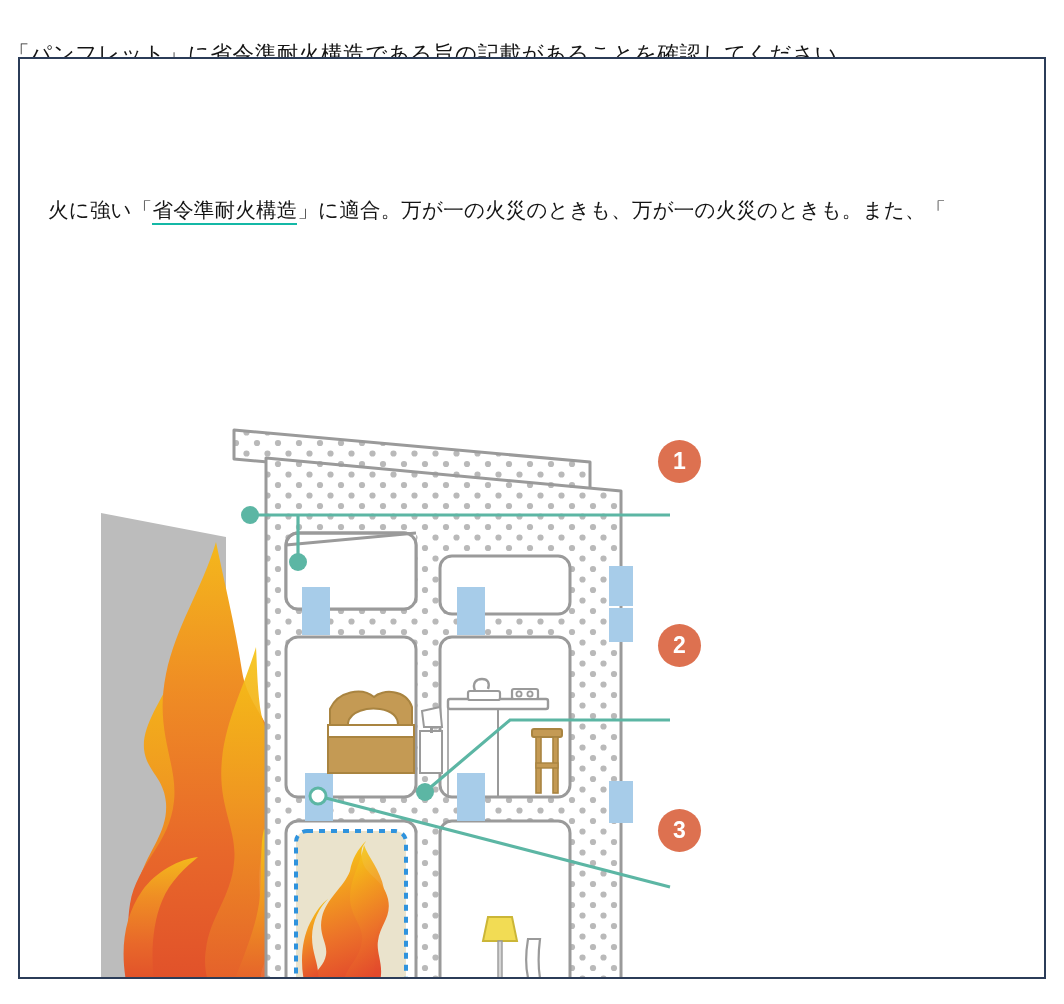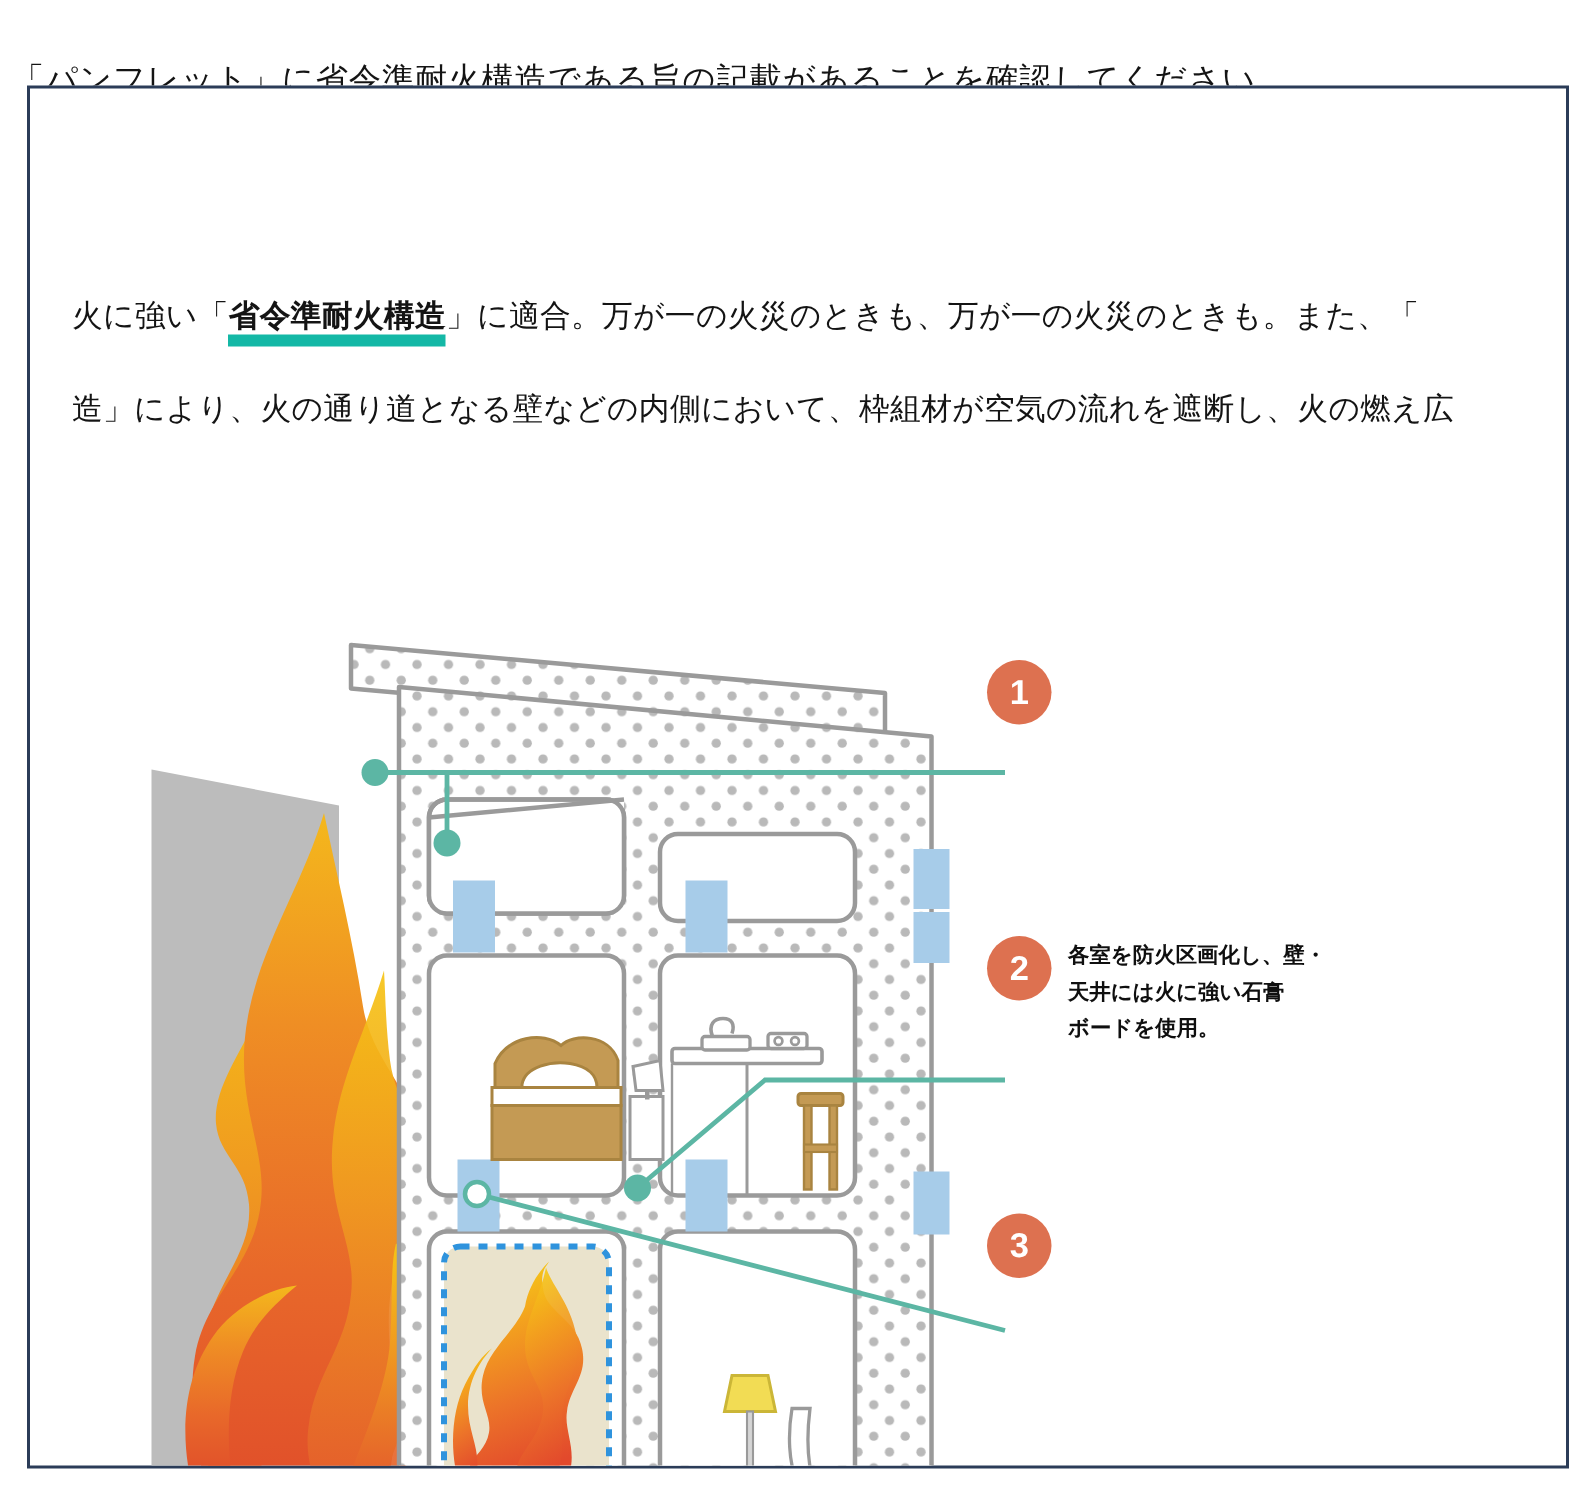--- a/index.html
+++ b/index.html
@@ -52,23 +52,22 @@
     width: 960px;
     font-size: 20.5px;
     line-height: 62px;
     color: #141414;
     letter-spacing: 0.2px;
     font-family: "DejaVu Sans", "Liberation Sans", sans-serif;
     white-space: nowrap;
   }
   .para .ln { display: block; }
   .underline-red {
-    border-bottom: 8px solid #14b8a6;
+    border-bottom: 2px solid #14b8a6;
     padding-bottom: 1px;
-    font-weight: bold;
   }
 
   
   .illus {
     position: absolute;
     left: 0;
     top: 0;
     width: 1028px;
     height: 922px;
   }
@@ -115,21 +114,20 @@
 <body>
 
 <div class="heading">「パンフレット」に省令準耐火構造である旨の記載があることを確認してください。</div>
 
 <div class="panel">
 
   <div class="para">
     <span class="ln">
       <span>火に強い「</span><span class="underline-red">省令準耐火構造</span><span>」に適合。万が一の火災のときも、万が一の火災のときも。また、「</span>
     </span>
-    <span class="ln">造」により、火の通り道となる壁などの内側において、枠組材が空気の流れを遮断し、火の燃え広</span>
   </div>
 
   <div class="illus">
     <svg width="1028" height="922" viewBox="0 0 1028 922" xmlns="http://www.w3.org/2000/svg">
       <defs>
 
         <pattern id="wallDots" width="21" height="21" patternUnits="userSpaceOnUse">
           <rect width="21" height="21" fill="#ffffff"></rect>
           <circle cx="6" cy="6" r="3.1" fill="#b9b9b9"></circle>
           <circle cx="16.5" cy="16.5" r="3.1" fill="#b9b9b9"></circle>
@@ -325,22 +323,19 @@
       </g>
     </svg>
   </div>
 
   <div class="anno" id="anno1">
     <div class="anno-num">1</div>
   </div>
 
   <div class="anno" id="anno2">
     <div class="anno-num">2</div>
-    <div class="anno-text">各室を防火区画化し、壁・
-天井には火に強い石膏
-ボードを使用。</div>
   </div>
 
   <div class="anno" id="anno3">
     <div class="anno-num">3</div>
   </div>
 
 </div>
 
 </body></html>

